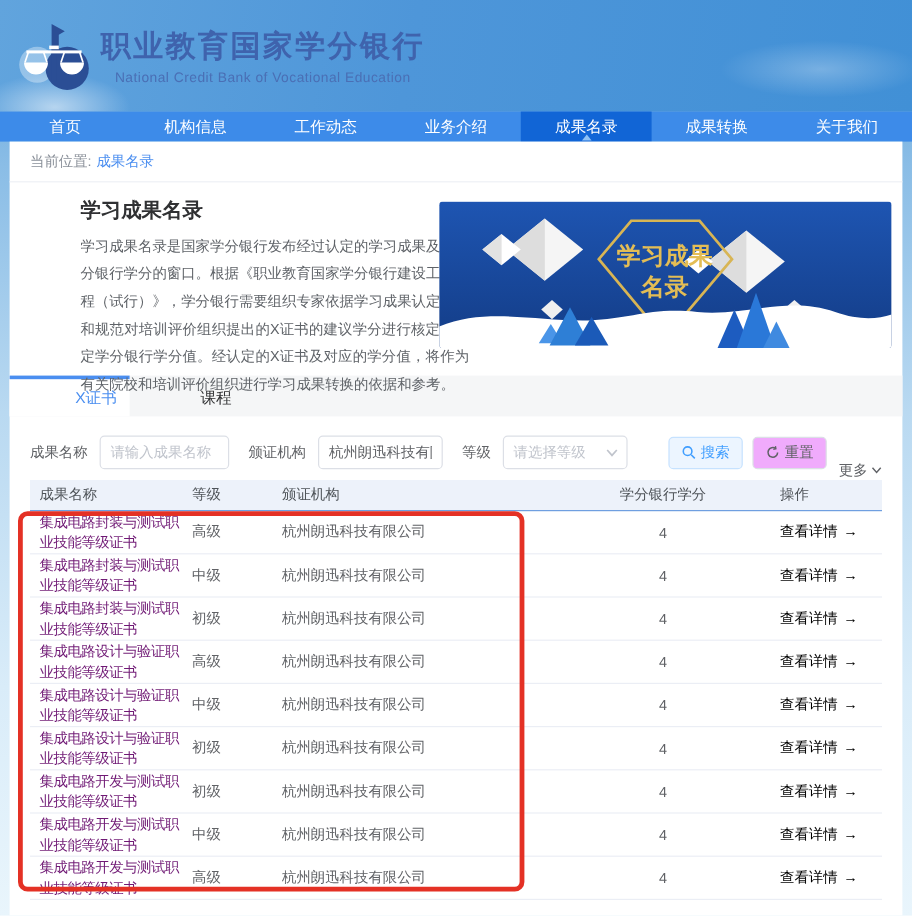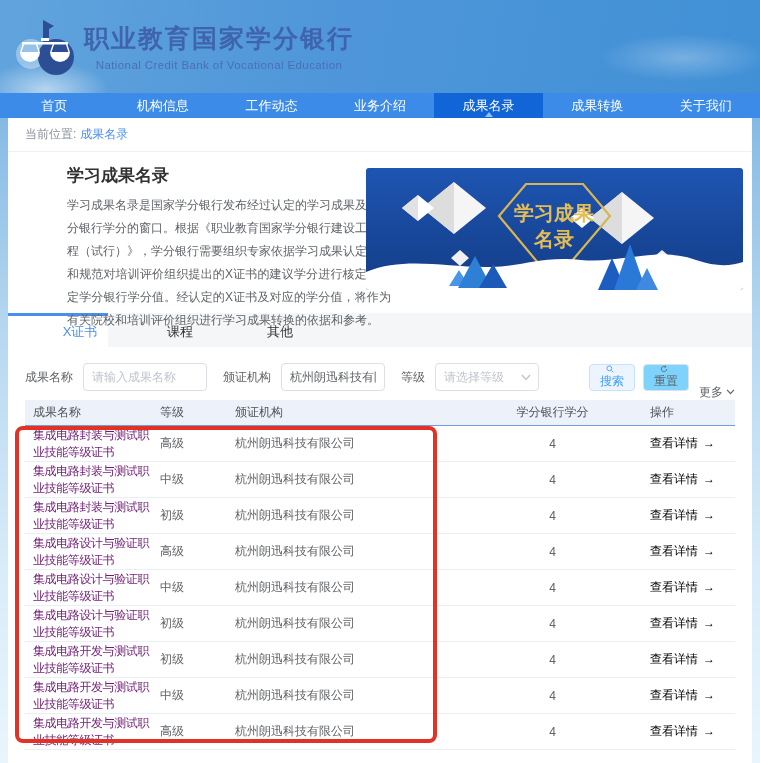--- a/index.html
+++ b/index.html
@@ -65,39 +65,39 @@
     width:100px; display:flex; align-items:center; justify-content:center;
     font-size:13px; color:#303133; cursor:pointer; border-top:3px solid transparent;padding-left:44px;
   }
   .tab.active { background:#ffffff; border-top:3px solid #4a8ef0; color:#4a8ef0; }
   .tabs-filler { flex:1; }
 
   
   .filter-bar { margin-top:16px; padding:0 17px; height:28px; display:flex; align-items:center; }
   .filter-label { color:#606266; font-size:12px; margin-right:10px; white-space:nowrap; }
   .filter-input {
-    width:124px; height:28px; border:1px solid #dcdfe6; border-radius:4px;
+    width:108px; height:28px; border:1px solid #dcdfe6; border-radius:4px;
     padding:0 8px; font-size:12px; color:#606266; outline:none;
     font-family:"Liberation Sans","DejaVu Sans",sans-serif;
   }
   .filter-input::placeholder { color:#c0c4cc; }
   .input-org { width:104px; margin-right:16px; }
   .input-name { margin-right:16px; }
   .select-box {
     position:relative; width:104px; height:28px; border:1px solid #dcdfe6; border-radius:4px;
     display:flex; align-items:center; padding:0 8px; color:#c0c4cc; cursor:pointer;
   }
   .select-box .chev { position:absolute; right:7px; top:10px; }
   .filter-spacer { flex:1; }
   .btn {
     height:27px; border-radius:4px; display:flex; align-items:center;
-    padding:0 10px; font-size:12px; cursor:pointer; white-space:nowrap;flex-direction:column;
+    padding:0 10px; font-size:12px; cursor:pointer; white-space:nowrap;
   }
   .btn-search { background:#ecf5ff; border:1px solid #c6e2ff; color:#409eff; margin-right:8px; }
-  .btn-reset { background:#7dd3fc; border:1px solid #dcdfe6; color:#606266; margin-right:10px; }
+  .btn-reset { background:#f0abfc; border:1px solid #dcdfe6; color:#606266; margin-right:10px; }
   .btn svg { margin-right:4px; }
   .more-link { display:flex; align-items:center; color:#606266; font-size:12px; cursor:pointer;margin-top:30px; }
   .more-link svg { margin-left:3px; }
 
   
   .table { margin:9px 17px 0 17px; width:710px; }
   .thead {
     display:flex; align-items:center; height:26px; background:#edf2fa;
     border-bottom:1px solid #6f9fe0; font-size:12px; color:#4e5358;
   }
@@ -194,21 +194,20 @@
 
       <polygon points="232,122 246,90 260,122" fill="#1d5cc0"></polygon>
       <polygon points="248,122 264,76 280,122" fill="#2a78d8"></polygon>
       <polygon points="270,122 281,100 292,122" fill="#3f8ae0"></polygon>
     </svg>
   </div>
 
   <div class="tabs">
     <div class="tab active">X证书</div>
     <div class="tab">课程</div>
-    <div class="tab">其他</div>
     <div class="tabs-filler"></div>
   </div>
 
   <div class="filter-bar">
     <span class="filter-label">成果名称</span>
     <input class="filter-input input-name" placeholder="请输入成果名称" style="">
     <span class="filter-label">颁证机构</span>
     <input class="filter-input input-org" value="杭州朗迅科技有限公司" style="">
     <span class="filter-label">等级</span>
     <div class="select-box">

